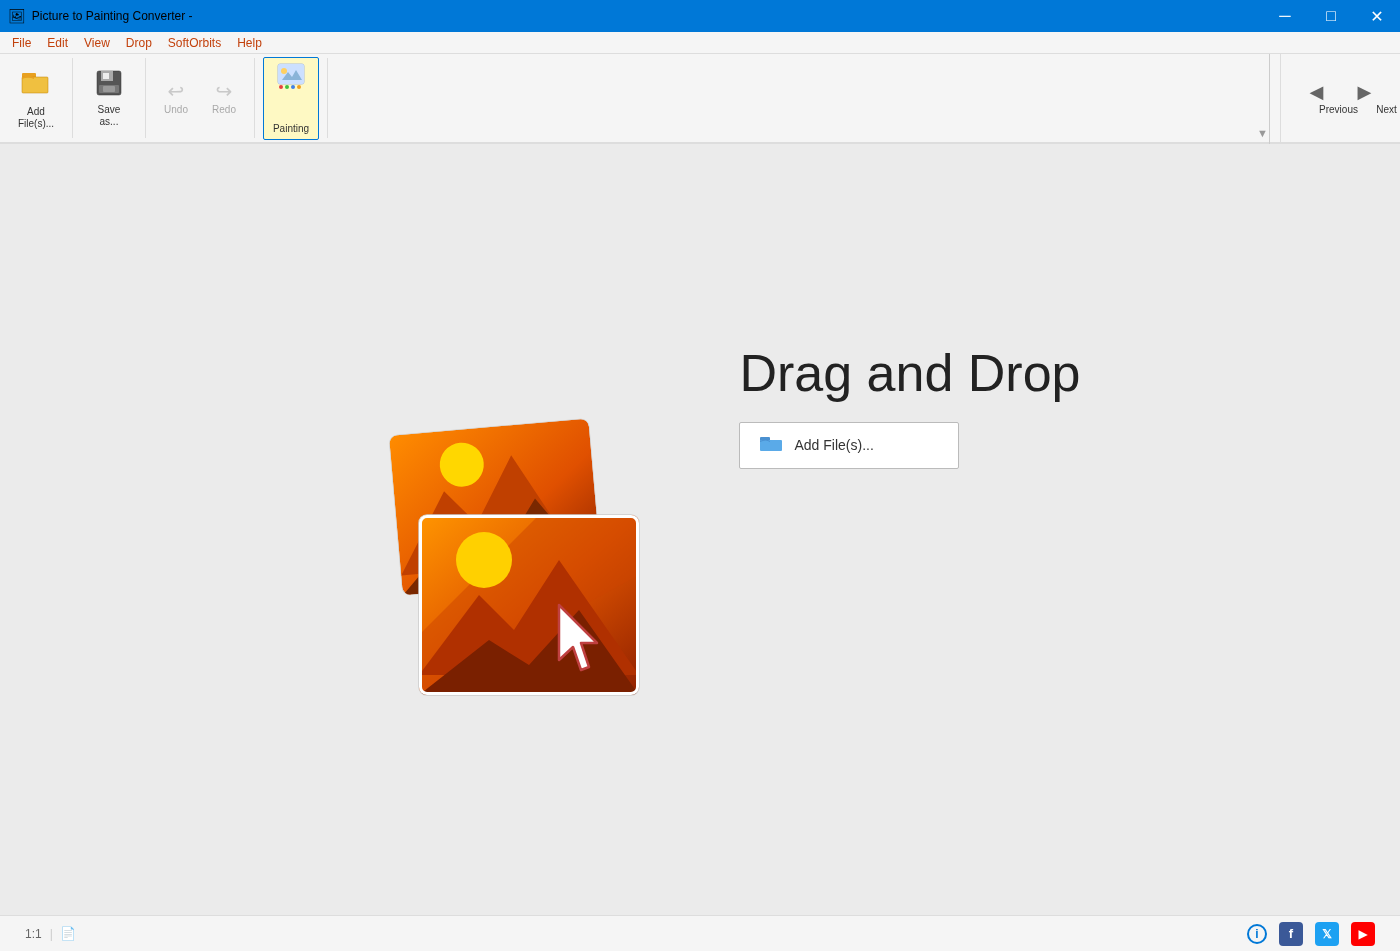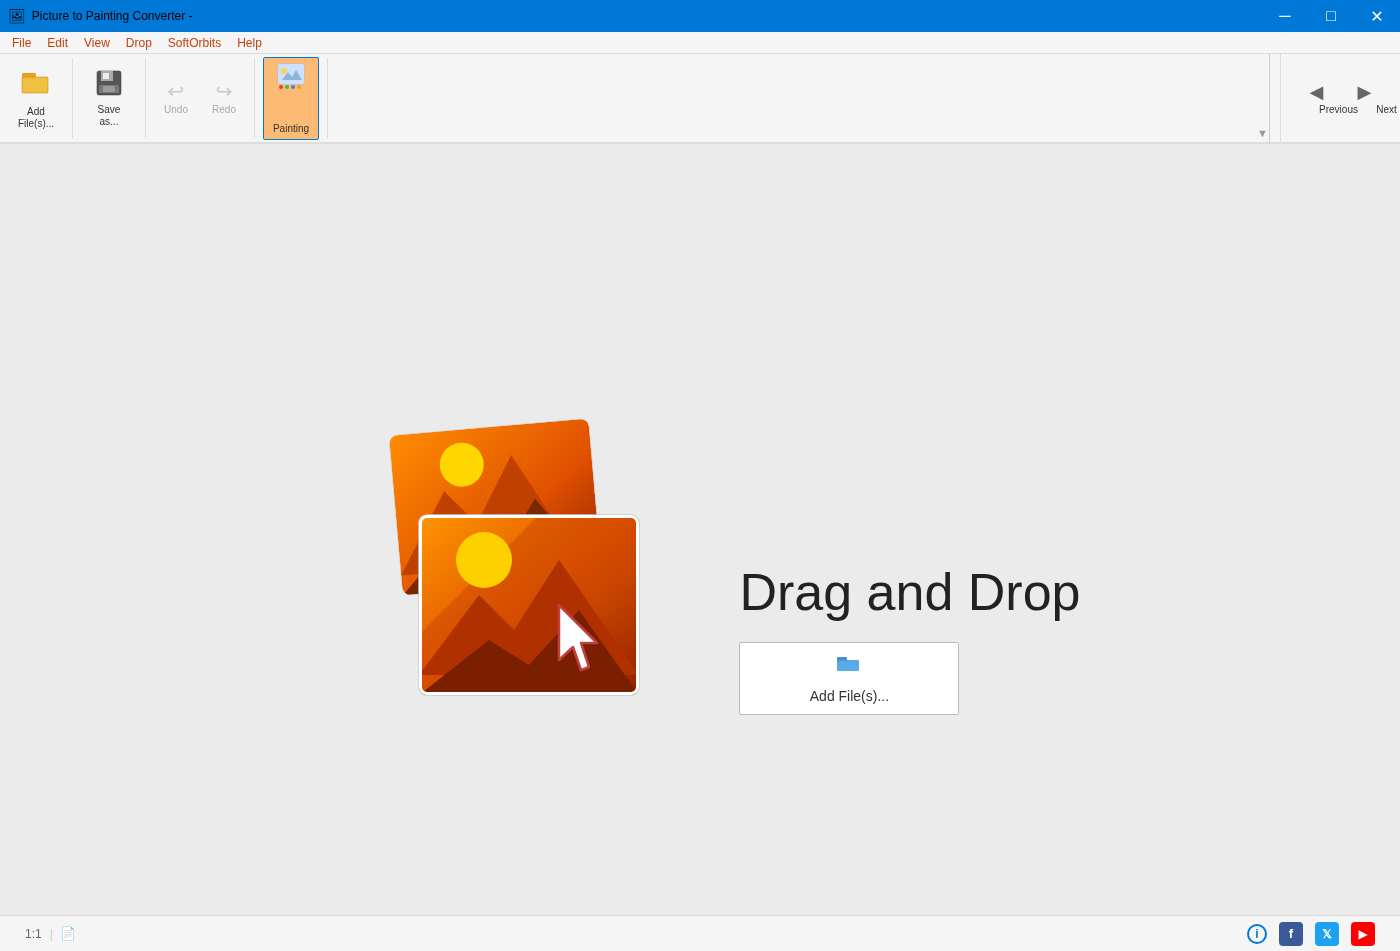--- a/index.html
+++ b/index.html
@@ -91,21 +91,21 @@
       align-items: center;
       justify-content: flex-start;
       width: 56px;
       padding: 4px 2px;
       cursor: pointer;
       border: 1px solid transparent;
       border-radius: 2px;
       gap: 3px;
       background: transparent;
     }
-    .tb-btn.active { border-color: #0078d7; background: #fdba74; gap: 27px; }
+    .tb-btn.active { border-color: #0078d7; background: #fef9c3; gap: 27px; }
     .tb-icon {
       font-size: 22px;
       line-height: 1;
     }
     .tb-label {
       font-size: 10px;
       color: #333;
       text-align: center;
       line-height: 1.2;
     }
@@ -188,21 +188,21 @@
       bottom: 36px;
       background: #ebebeb;
       display: flex;
       align-items: center;
       justify-content: center;
     }
 
     
     #drop-zone {
       display: flex;
-      align-items: flex-end;
+      align-items: flex-start;
       gap: 60px;
     }
 
     
     #illustration {
       position: relative;
       width: 360px;
       height: 370px;
     }
 
@@ -230,21 +230,20 @@
       align-items: center;
       gap: 10px;
       background: white;
       border: 1px solid #bbb;
       padding: 10px 20px;
       cursor: pointer;
       font-size: 14px;
       color: #333;
       width: 220px;
       border-radius: 2px;
-      flex-direction: column;
     }
     #folder-icon-btn {
       font-size: 20px;
     }
 
     
     #status-bar {
       position: absolute;
       bottom: 0;
       left: 0;

